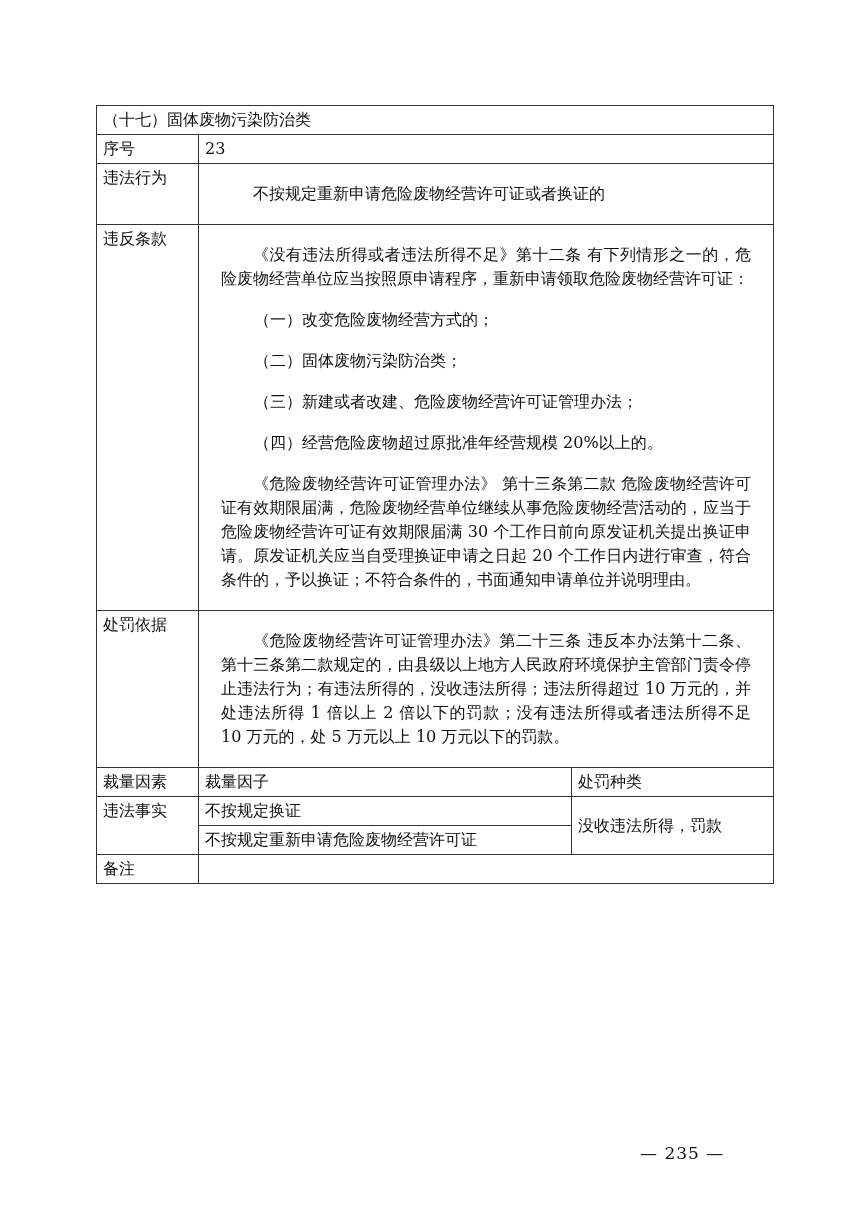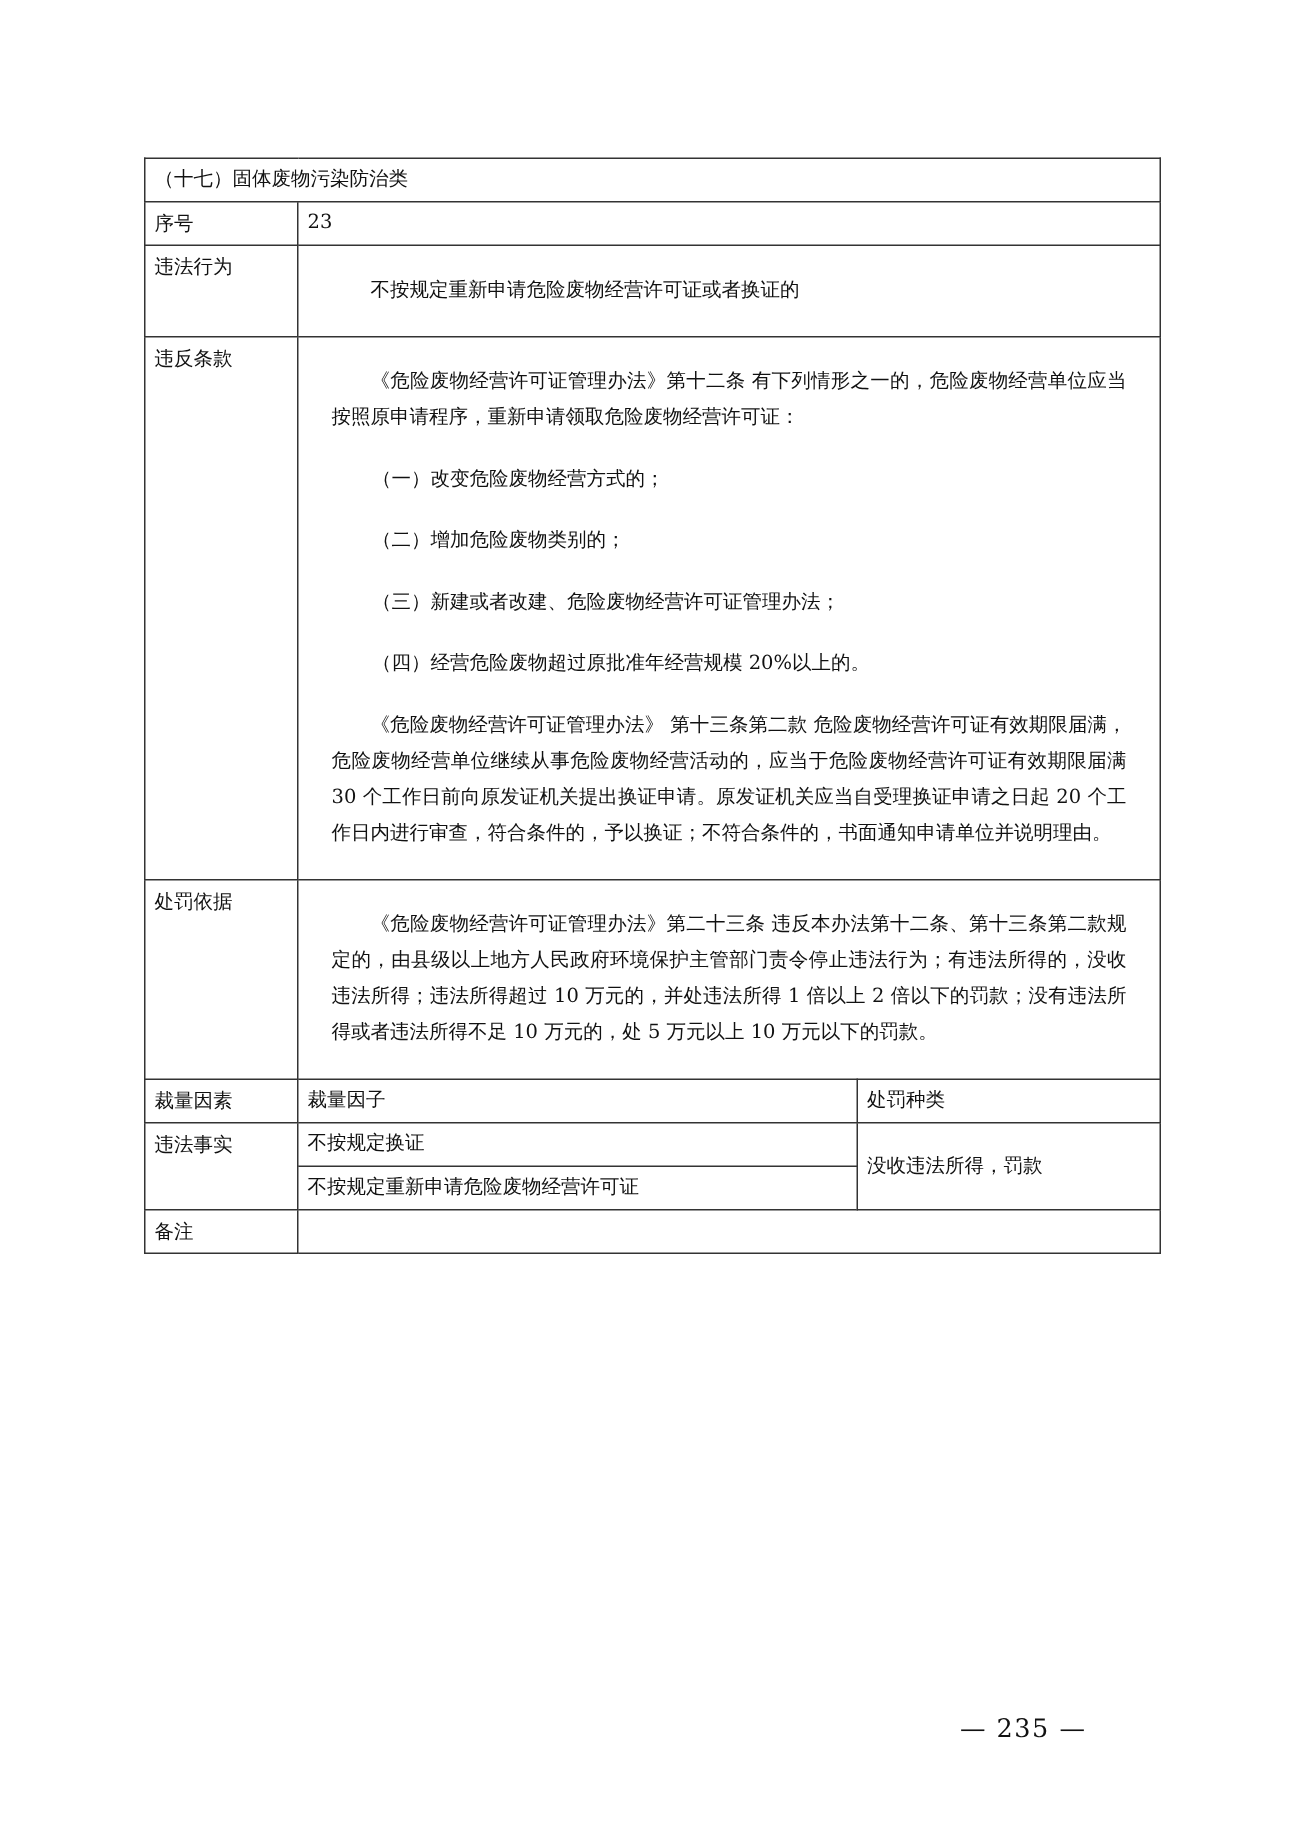--- a/index.html
+++ b/index.html
@@ -1,22 +1,22 @@
 <!DOCTYPE html>
 <html><head>
 <meta charset="utf-8">
 <style>
   html, body { margin: 0; padding: 0; background: #ffffff; }
   body { width: 868px; height: 1227px; position: relative; overflow: hidden;
          font-family: "DejaVu Serif", "Liberation Serif", serif; color: #111; }
   .page { position: absolute; left: 0; top: 0; width: 868px; height: 1227px; background: #fff; }
   table.doc { position: absolute; left: 96px; top: 105px; width: 677px;
-              border-collapse: collapse; table-layout: fixed; font-size: 13px; line-height: 24px; }
+              border-collapse: collapse; table-layout: fixed; font-size: 16px; line-height: 24px; }
   table.doc td { border: 1px solid #333; padding: 2px 6px; vertical-align: top; }
-  td.label { width: 90px; vertical-align: middle; font-family: Liberation Serif, serif; }
+  td.label { width: 90px; vertical-align: middle; }
   td.label.top { vertical-align: top; }
   .para { text-indent: 2em; margin: 16px; text-align: justify; }
   .item { margin: 17px; padding-left: 2em; }
   .pagenum { position: absolute; left: 640px; top: 1143px; font-size: 17px; letter-spacing: 1px; }
 </style>
 </head>
 <body>
 
 <div class="page">
   <table class="doc">
@@ -35,23 +35,23 @@
     </tr>
     <tr>
       <td class="label">违法行为</td>
       <td colspan="2">
             <p class="para">不按规定重新申请危险废物经营许可证或者换证的</p>
           </td>
     </tr>
     <tr>
       <td class="label">违反条款</td>
       <td colspan="2">
-        <p class="para">《危险废物经营许可证管理办法》第十二条  有下列情形之一的，危险废物经营单位应当按照原申请程序，重新申请领取危险废物经营许可证：</p>
+        <p class="para">《没有违法所得或者违法所得不足》第十二条  有下列情形之一的，危险废物经营单位应当按照原申请程序，重新申请领取危险废物经营许可证：</p>
         <p class="item">（一）改变危险废物经营方式的；</p>
-        <p class="item">（二）增加危险废物类别的；</p>
+        <p class="item">（二）固体废物污染防治类；</p>
         <p class="item">（三）新建或者改建、危险废物经营许可证管理办法；</p>
         <p class="item">（四）经营危险废物超过原批准年经营规模 20%以上的。</p>
         <p class="para">《危险废物经营许可证管理办法》 第十三条第二款  危险废物经营许可证有效期限届满，危险废物经营单位继续从事危险废物经营活动的，应当于危险废物经营许可证有效期限届满 30 个工作日前向原发证机关提出换证申请。原发证机关应当自受理换证申请之日起 20 个工作日内进行审查，符合条件的，予以换证；不符合条件的，书面通知申请单位并说明理由。</p>
       </td>
     </tr>
     <tr>
       <td class="label">处罚依据</td>
       <td colspan="2">
             <p class="para">《危险废物经营许可证管理办法》第二十三条  违反本办法第十二条、第十三条第二款规定的，由县级以上地方人民政府环境保护主管部门责令停止违法行为；有违法所得的，没收违法所得；违法所得超过 10 万元的，并处违法所得 1 倍以上 2 倍以下的罚款；没有违法所得或者违法所得不足 10 万元的，处 5 万元以上 10 万元以下的罚款。</p>
           </td>

